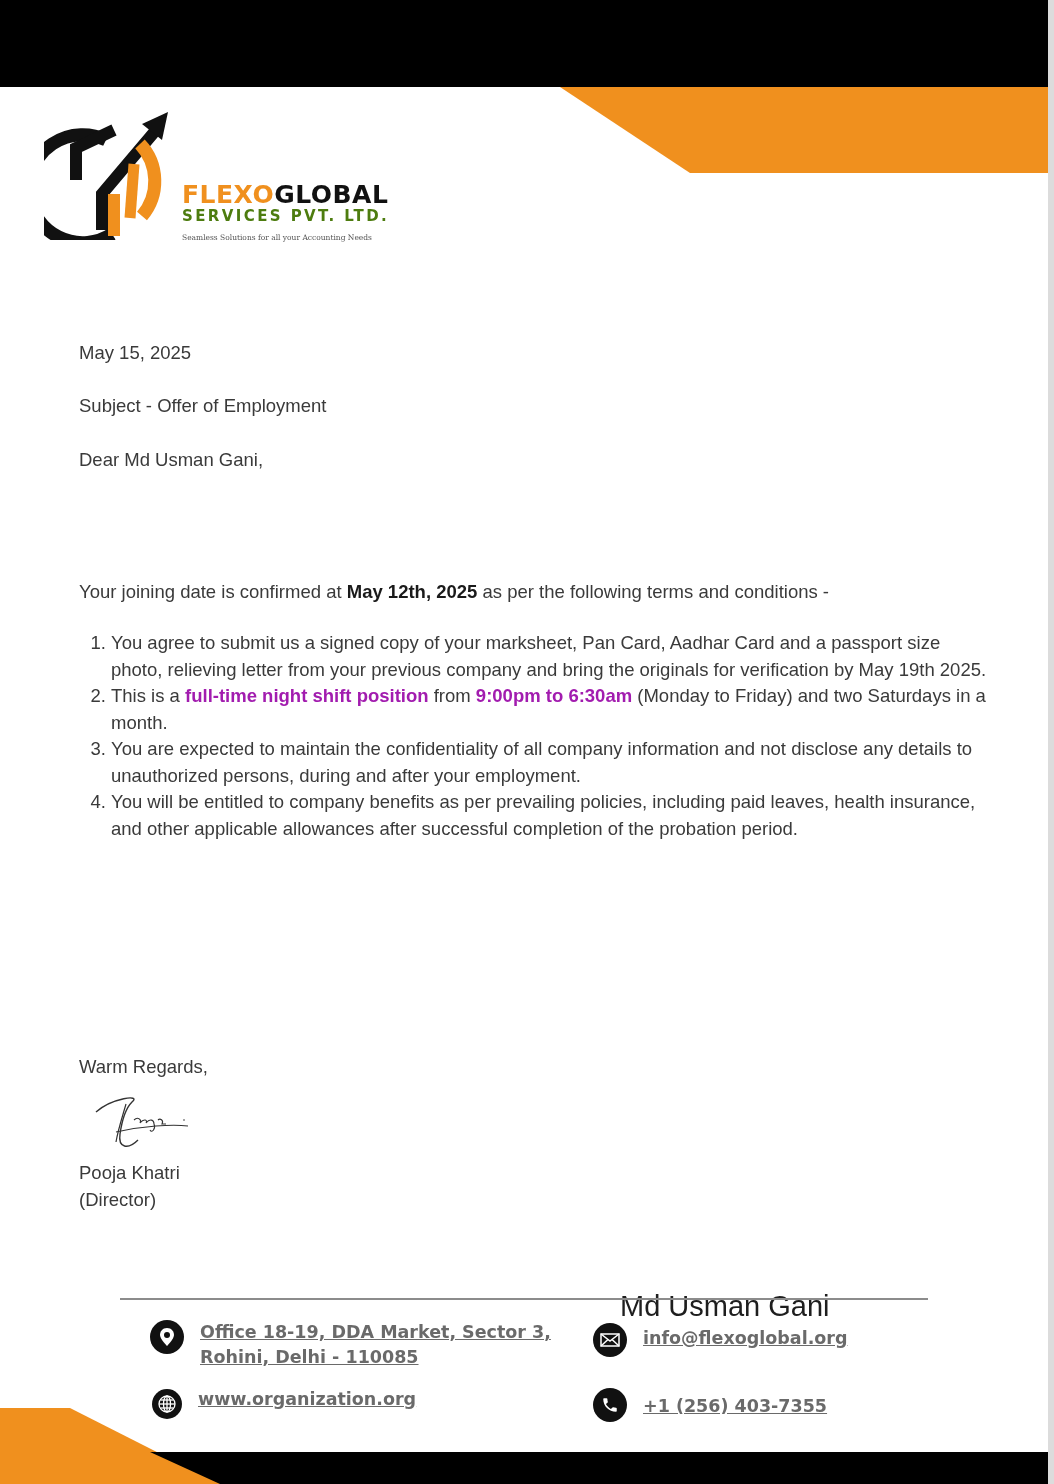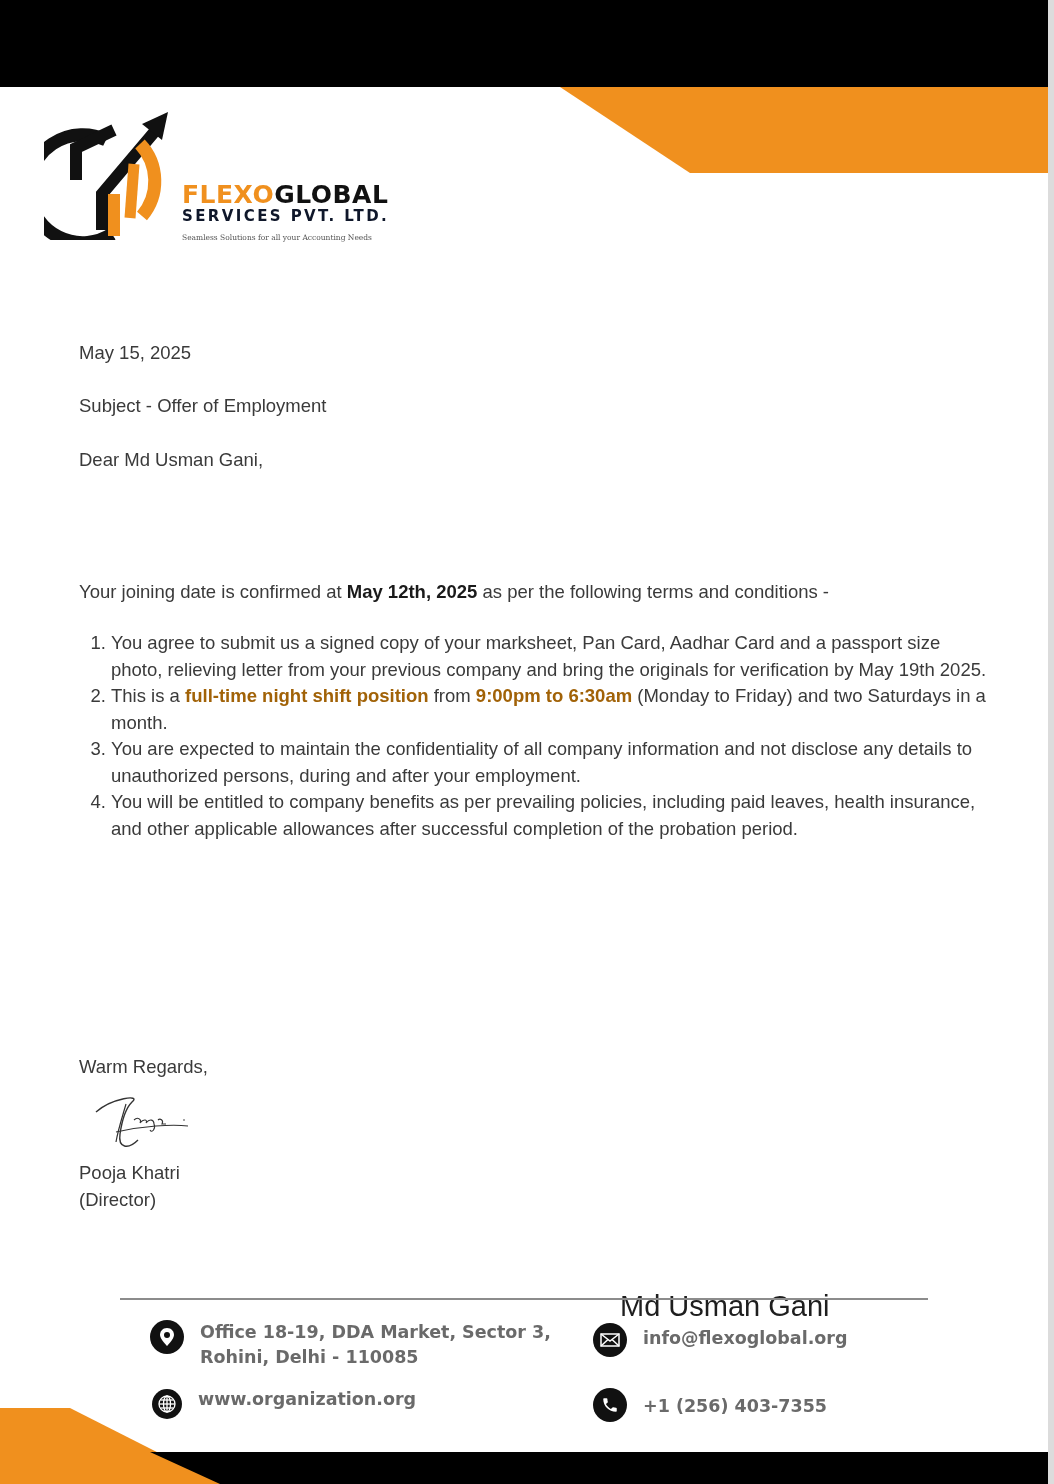--- a/index.html
+++ b/index.html
@@ -14,44 +14,44 @@
   .top-bar { position: absolute; left: 0; top: 0; width: 1048px; height: 87px; background: #000; }
   .top-orange { position: absolute; left: 560px; top: 87px; width: 488px; height: 86px; }
   .bottom-bar { position: absolute; left: 0; top: 1452px; width: 1048px; height: 32px; background: #000; }
   .bottom-orange { position: absolute; left: 0; top: 1408px; width: 220px; height: 76px; }
 
   .logo { position: absolute; left: 44px; top: 108px; width: 130px; height: 132px; }
   .brand { position: absolute; left: 182px; top: 153px; }
   .brand-name { font-family: "DejaVu Sans", sans-serif; font-weight: bold; font-size: 25px; letter-spacing: 0.5px; line-height: 28px; margin-top: 28px; }
   .brand-name .o { color: #f0901e; }
   .brand-name .k { color: #111; }
-  .brand-sub { font-family: "DejaVu Sans", sans-serif; font-weight: bold; font-size: 15px; letter-spacing: 2.4px; color: #0f172a; line-height: 18px; margin-top: -2px; }
+  .brand-sub { font-family: "DejaVu Sans", sans-serif; font-weight: bold; font-size: 15px; letter-spacing: 2.4px; color: #4d7c0f; line-height: 18px; margin-top: -2px; }
   .brand-tag { font-family: "DejaVu Serif", serif; font-size: 7.5px; color: #555; margin-top: 8px; }
 
   .body-text { position: absolute; left: 79px; width: 890px; font-size: 18.5px; line-height: 27px; color: #3a3a3a; }
   .body-text b { color: #1a1a1a; }
   .l-date { top: 339px; }
   .l-subject { top: 392px; }
   .l-dear { top: 446px; }
   .l-para1 { top: 499px; color: #222; font-size: 19.5px; }
   .l-para2 { top: 578px; }
   ol.terms { position: absolute; left: 79px; top: 630px; width: 880px; margin: 0; padding: 0 0 0 32px; font-size: 18.5px; line-height: 26.5px; color: #3a3a3a; }
   ol.terms li { padding-left: 0; }
-  ol.terms b { color: #a16207; }
+  ol.terms b { color: #a21caf; }
   .l-please { top: 921px; }
   .l-forward { top: 975px; }
   .l-regards { top: 1053px; }
   .signature { position: absolute; left: 92px; top: 1090px; width: 100px; height: 64px; }
   .l-signer { top: 1159px; line-height: 27px; }
   .recipient { position: absolute; left: 620px; top: 1290px; font-size: 29px; color: #1e1e1e; font-family: "Liberation Sans", sans-serif; }
   .footer-line { position: absolute; left: 120px; top: 1298px; width: 808px; height: 2px; background: #8c8c8c; }
 
   .contact { position: absolute; display: flex; align-items: flex-start; }
   .contact .ic { width: 34px; height: 34px; border-radius: 50%; background: #111; display: flex; align-items: center; justify-content: center; flex: 0 0 34px; }
-  .contact .txt { margin-left: 16px; font-family: "DejaVu Sans", sans-serif; font-weight: bold; font-size: 17.5px; color: #6a6a6a; line-height: 25px; }
+  .contact .txt { margin-left: 16px; font-family: "DejaVu Sans", sans-serif; font-weight: bold; font-size: 17.5px; color: #6a6a6a; line-height: 25px; text-decoration: underline; }
   .c-addr { left: 150px; top: 1320px; }
   .c-web { left: 150px; top: 1387px; }
   .c-web .ic { width: 30px; height: 30px; flex-basis: 30px; margin-left: 2px; margin-top: 2px; }
   .c-mail { left: 593px; top: 1323px; }
   .c-phone { left: 593px; top: 1388px; }
   .c-phone .txt { margin-top: 6px; }
   .c-mail .txt { margin-top: 3px; }
 </style>
 </head>
 <body>

